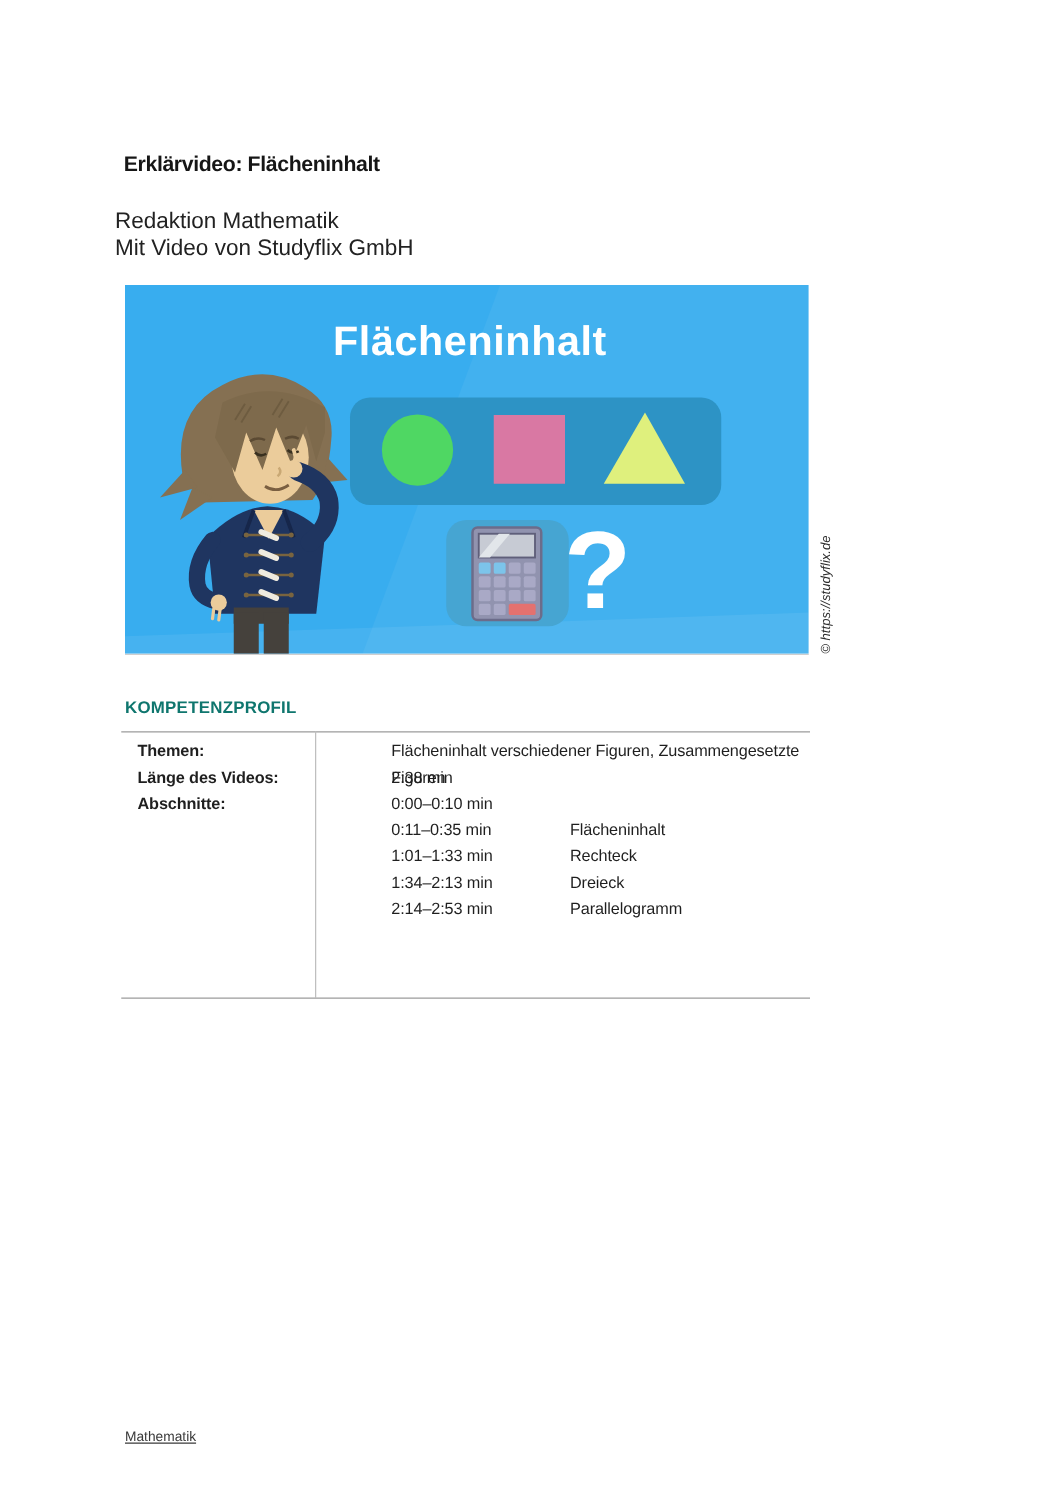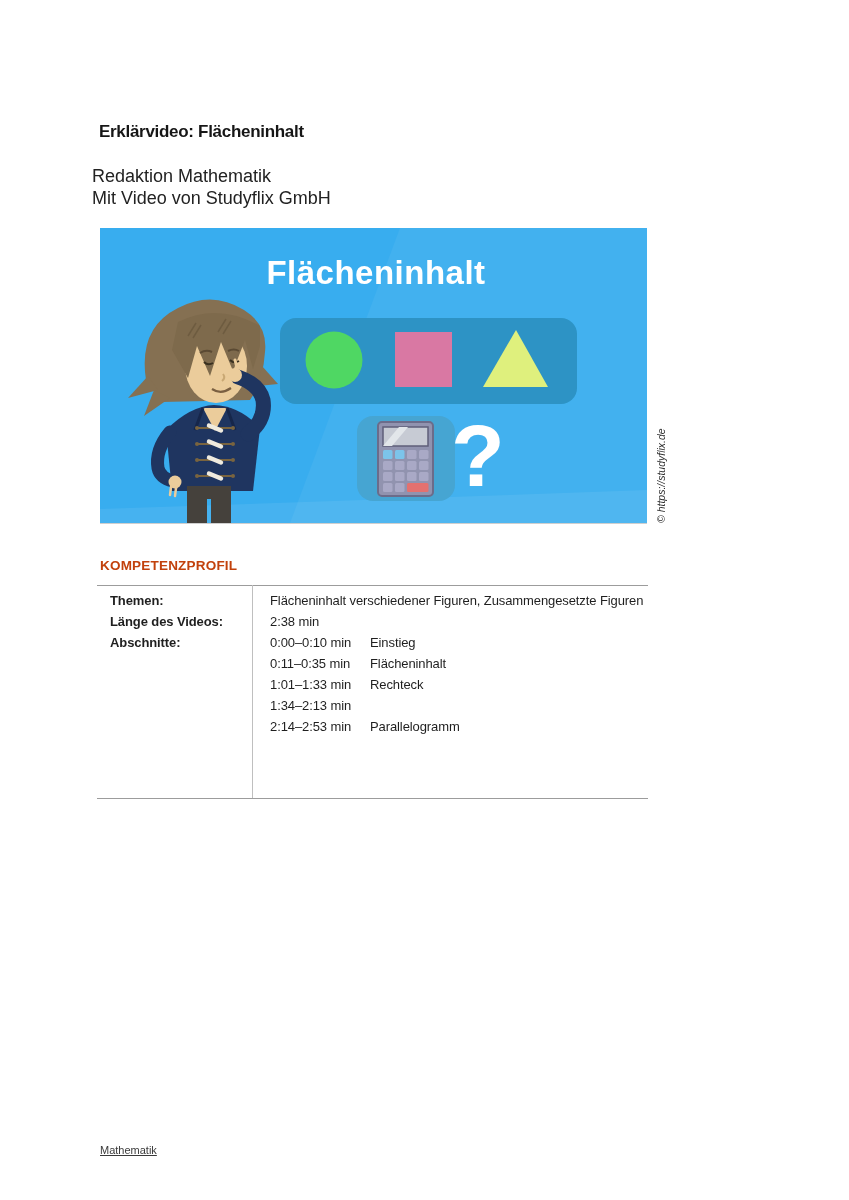--- a/index.html
+++ b/index.html
@@ -8,28 +8,28 @@
 
   .doc-title{left:99px;top:122px;font-size:17px;font-weight:700;letter-spacing:-0.3px;color:#161616;}
   .bylines{left:92px;top:165px;font-size:18px;line-height:22px;color:#222;}
 
   .thumb{left:100px;top:228px;width:547px;height:295px;border-bottom:1px solid #cfcfcf;}
   .thumb svg{display:block;}
 
   .copyright{left:655px;top:523px;transform:rotate(-90deg);transform-origin:0 0;
              white-space:nowrap;font-style:italic;font-size:10.5px;color:#2e2e2e;}
 
-  .kp-heading{left:100px;top:558px;font-size:13.5px;font-weight:700;letter-spacing:0.2px;color:#c2410c;}
+  .kp-heading{left:100px;top:558px;font-size:13.5px;font-weight:700;letter-spacing:0.2px;color:#0f766e;}
   .hr{left:97px;width:551px;height:1px;background:#9c9c9c;}
   .hr-top{top:585px;}
   .hr-bottom{top:798px;}
   .vline{left:252px;top:585px;width:1px;height:213px;background:#bfbfbf;}
 
   .ktable{left:97px;top:590px;width:551px;font-size:13px;letter-spacing:-0.1px;color:#1f1f1f;}
-  .trow{display:flex;height:21px;line-height:21px;}
+  .trow{display:flex;height:21px;line-height:21px;gap:43px;}
   .c1{width:173px;padding-left:13px;box-sizing:border-box;font-weight:700;}
   .c2{width:100px;}
   .c3{flex:1;}
   .cwide{flex:1;}
 
   .footer{left:100px;top:1144px;font-size:11px;color:#3a3a3a;text-decoration:underline;}
 </style>
 </head>
 <body>
 
@@ -149,35 +149,35 @@
     <span class="c1">Themen:</span>
     <span class="cwide">Flächeninhalt verschiedener Figuren, Zusammengesetzte Figuren</span>
   </div>
   <div class="trow">
     <span class="c1">Länge des Videos:</span>
     <span class="cwide">2:38 min</span>
   </div>
   <div class="trow">
     <span class="c1">Abschnitte:</span>
     <span class="c2">0:00–0:10 min</span>
-    <span class="c3">Einstieg</span>
   </div>
   <div class="trow">
     <span class="c1"></span>
     <span class="c2">0:11–0:35 min</span>
     <span class="c3">Flächeninhalt</span>
   </div>
   <div class="trow">
     <span class="c1"></span>
     <span class="c2">1:01–1:33 min</span>
     <span class="c3">Rechteck</span>
   </div>
   <div class="trow">
     <span class="c1"></span>
     <span class="c2">1:34–2:13 min</span>
+    <span class="c3">Dreieck</span>
   </div>
   <div class="trow">
     <span class="c1"></span>
     <span class="c2">2:14–2:53 min</span>
     <span class="c3">Parallelogramm</span>
   </div>
 </div>
 
 <div class="abs footer">Mathematik</div>
 

